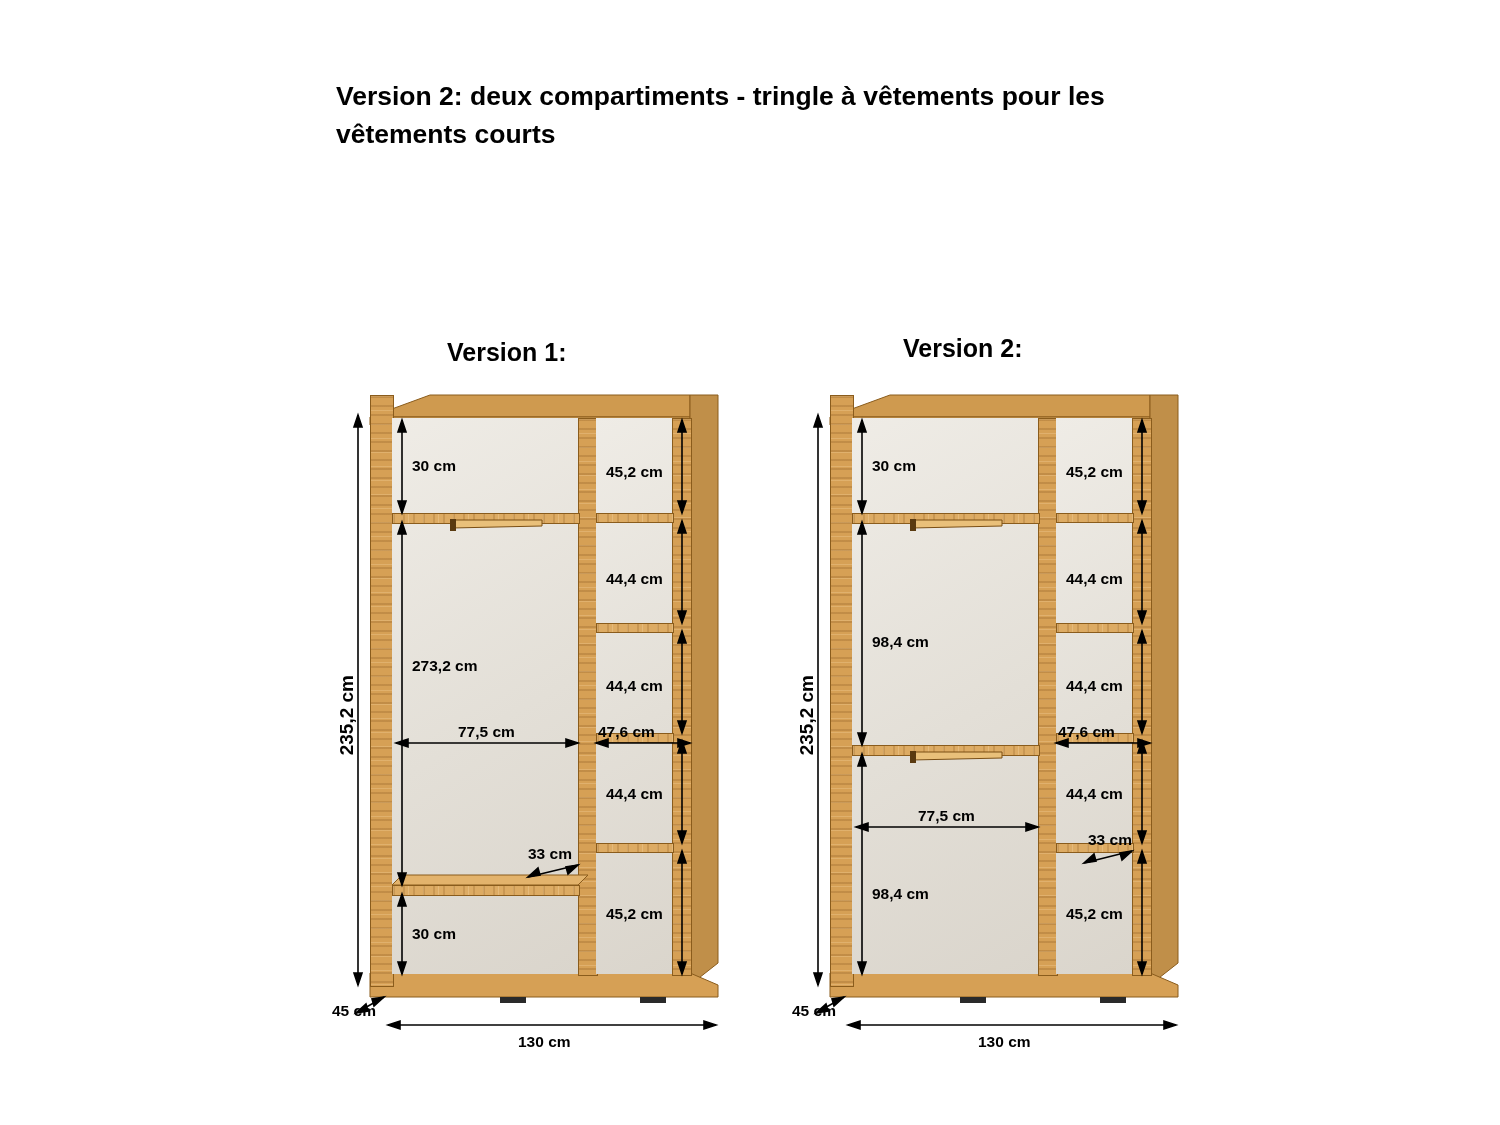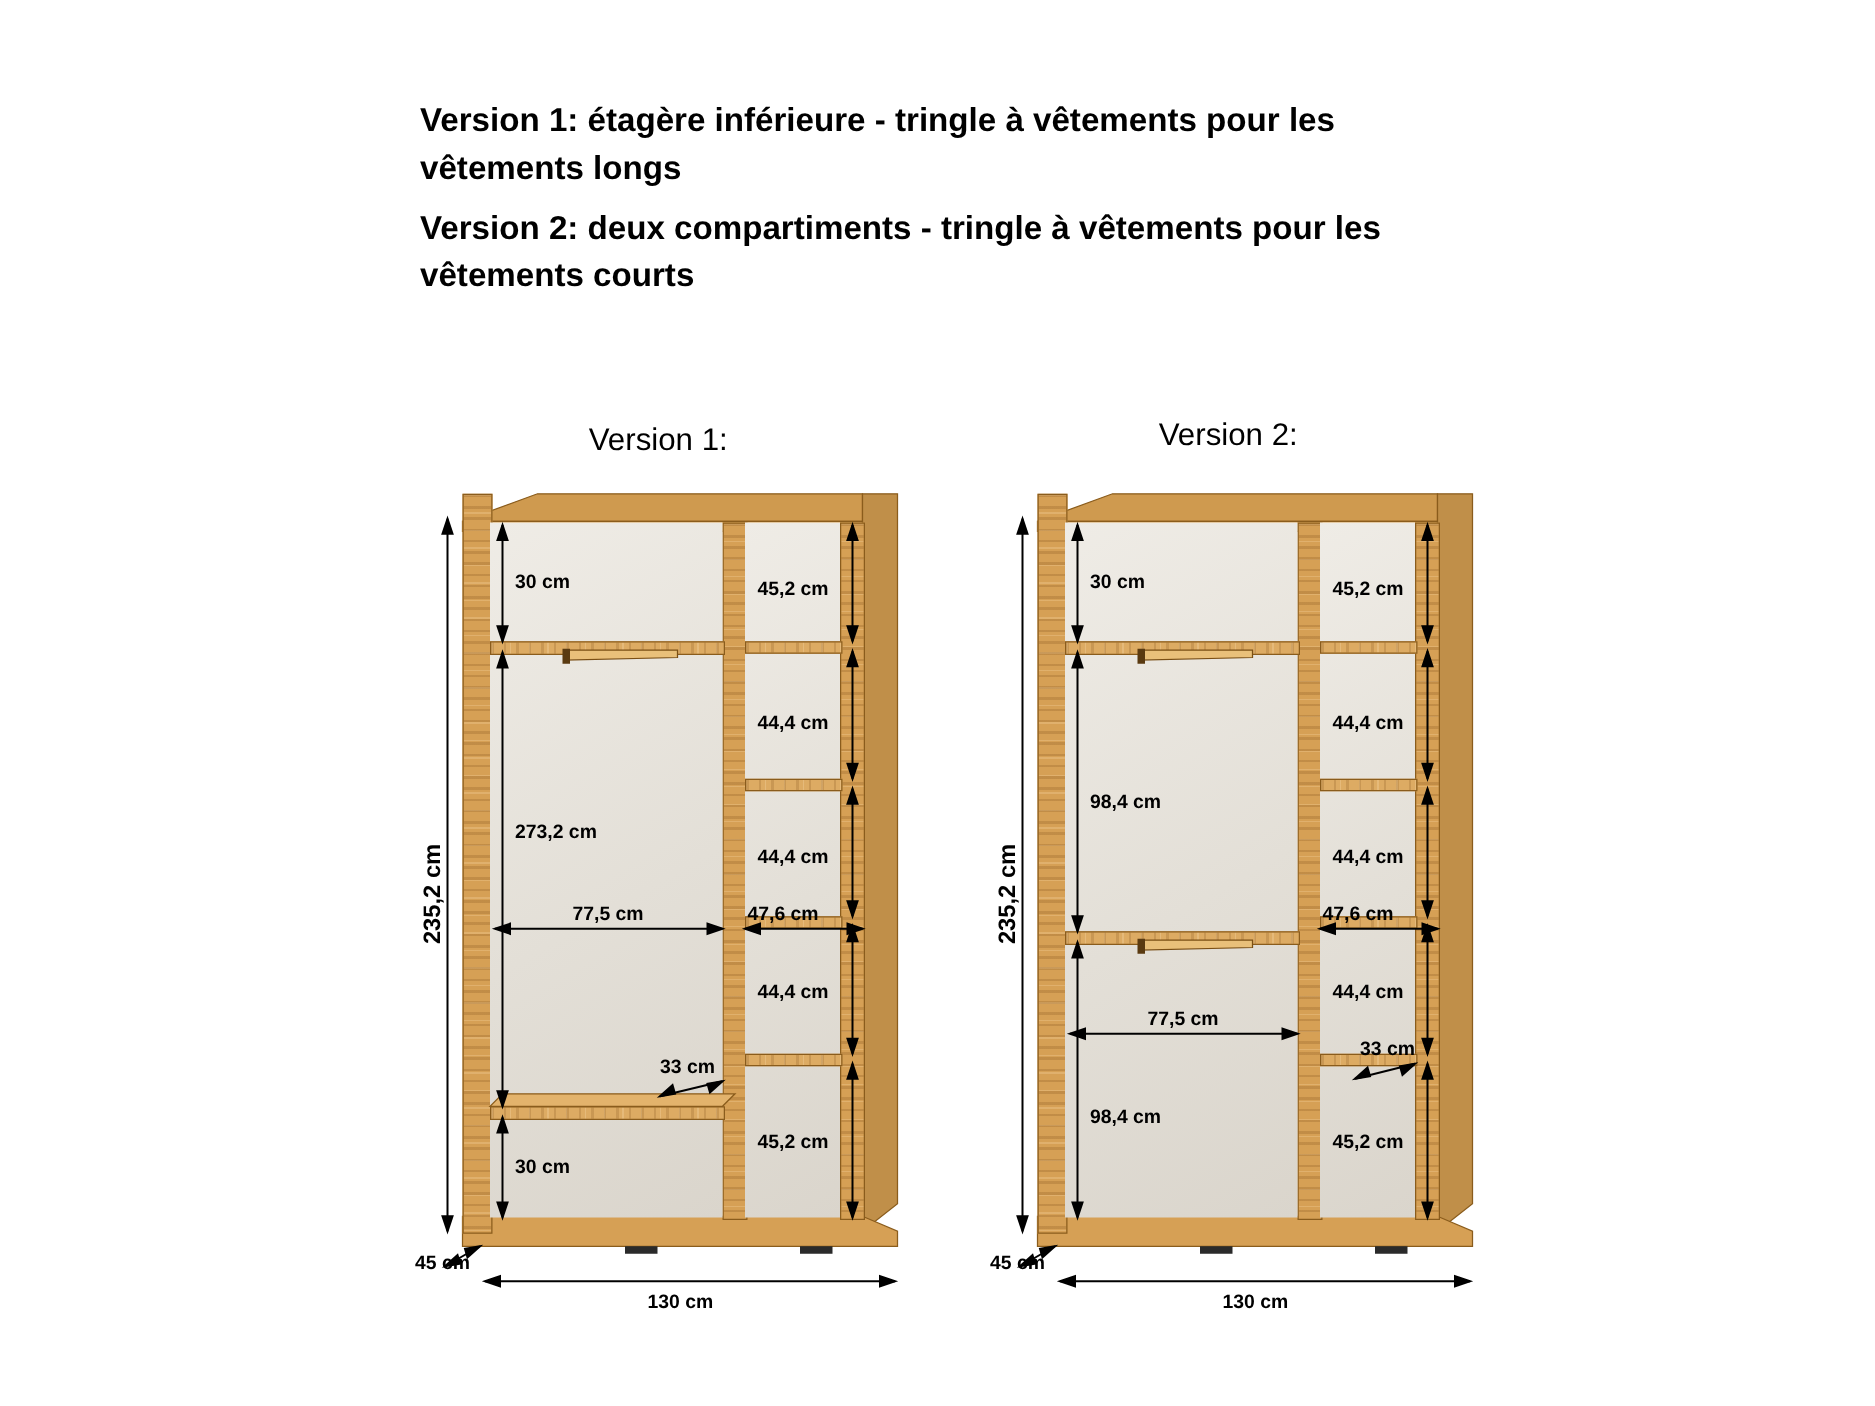--- a/index.html
+++ b/index.html
@@ -21,23 +21,22 @@
     color:#000;
     line-height:1.42;
   }
   .intro p{margin:0 0 11px 0;}
   .intro .u{text-decoration:underline;}
 
   
   .vtitle{
     position:absolute;
     font-size:25px;
-    font-weight:normal;
+    font-weight:bold;
     color:#000;
-    margin-left:24px;
   }
   #v1-title{left:447px;top:338px;}
   #v2-title{left:903px;top:334px;}
 
   
   .diagram{position:absolute;}
   #diagram1{left:340px;top:385px;width:400px;height:660px;}
   #diagram2{left:800px;top:385px;width:400px;height:660px;}
   .woodv{
     background-color:#d6a055;
@@ -66,21 +65,20 @@
     writing-mode:vertical-rl;
     transform:rotate(180deg);
     font-size:19px;
   }
   svg{position:absolute;left:0;top:0;overflow:visible;}
 </style>
 </head>
 <body>
 
 <div class="intro">
-  <p>Version 1: étagère inférieure - tringle à vêtements pour les vêtements longs</p>
   <p>Version 2: deux compartiments - tringle à vêtements pour les vêtements courts</p>
 </div>
 
 <div class="vtitle" id="v1-title">Version 1:</div>
 <div class="vtitle" id="v2-title">Version 2:</div>
 
 <div class="diagram" id="diagram1">
 
   <svg width="400" height="660">
 

